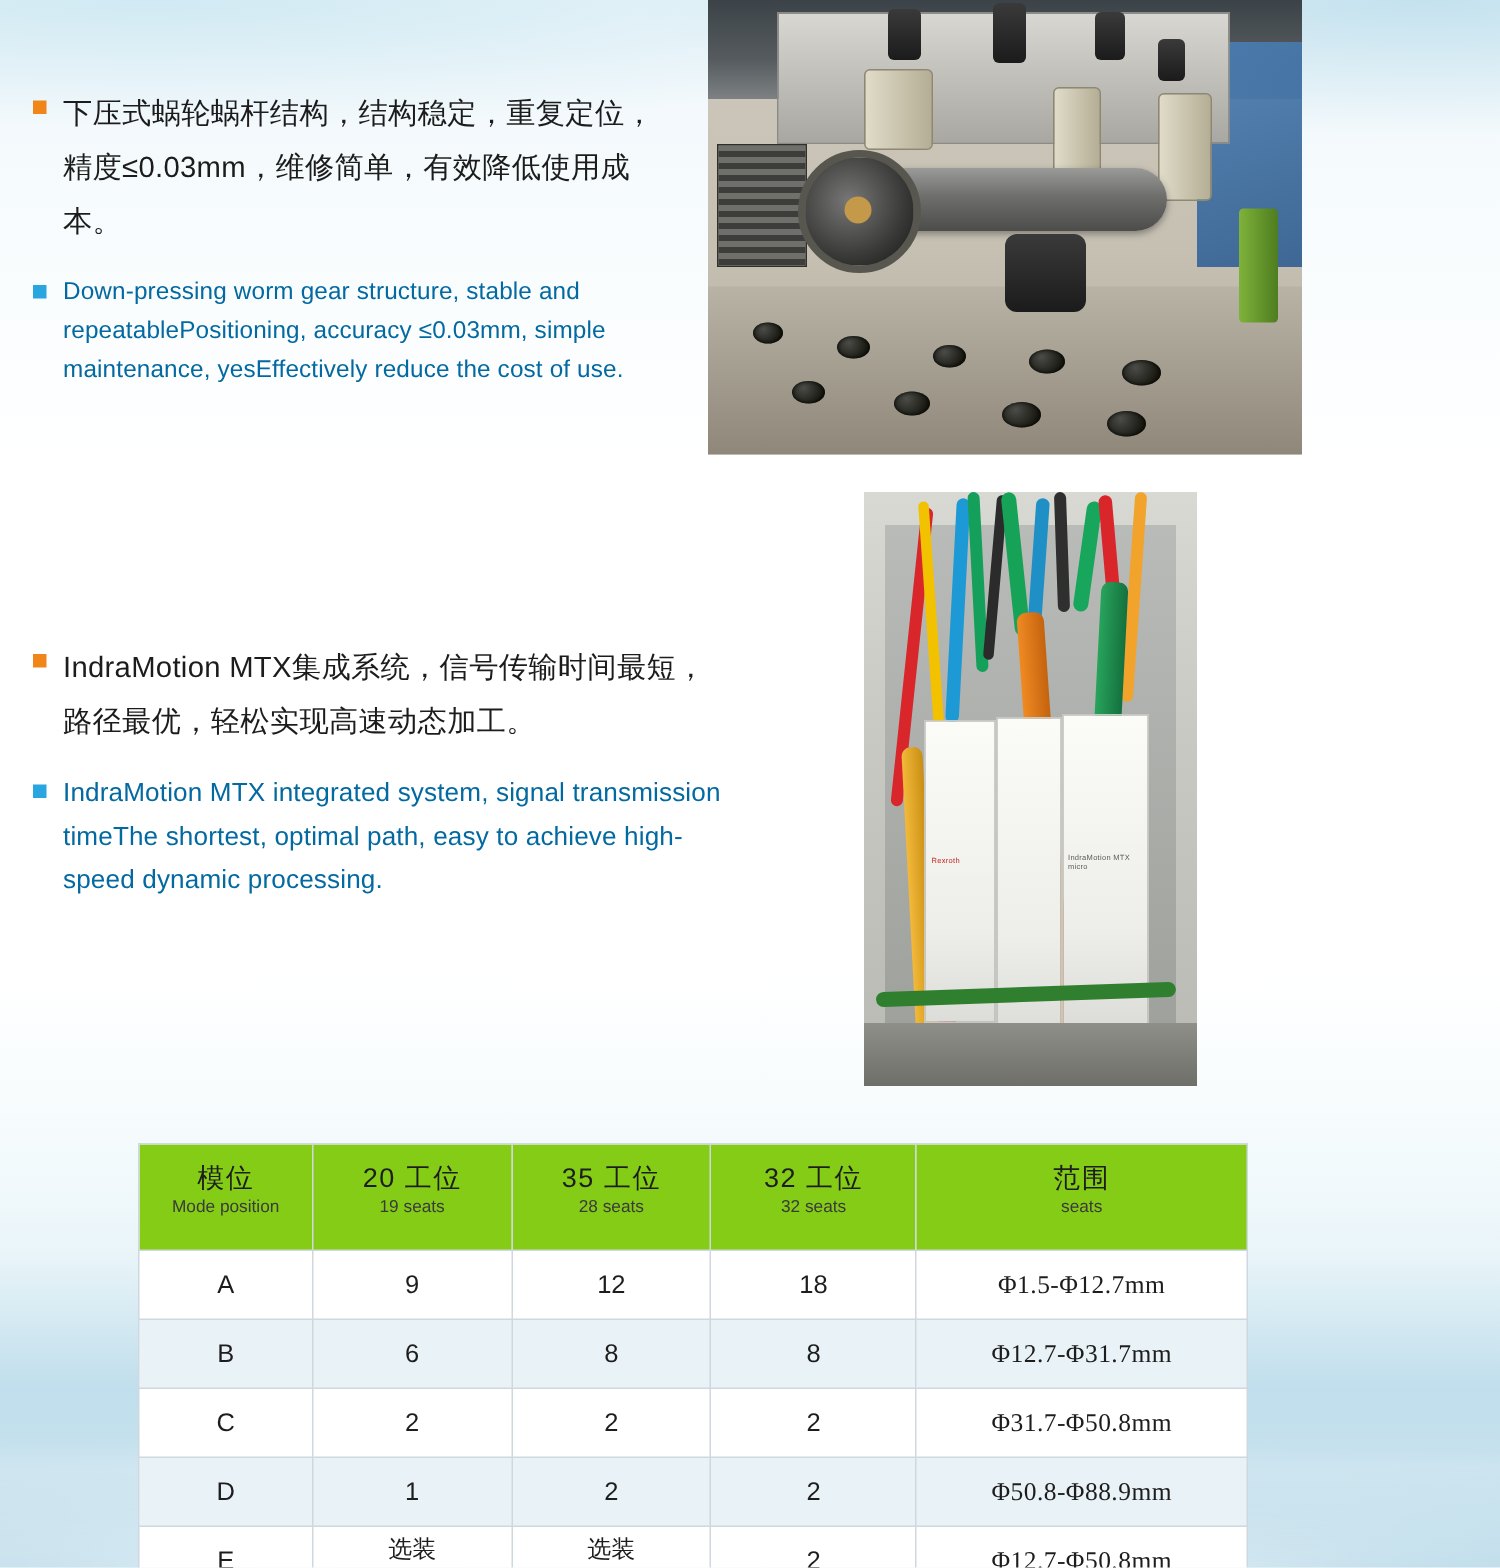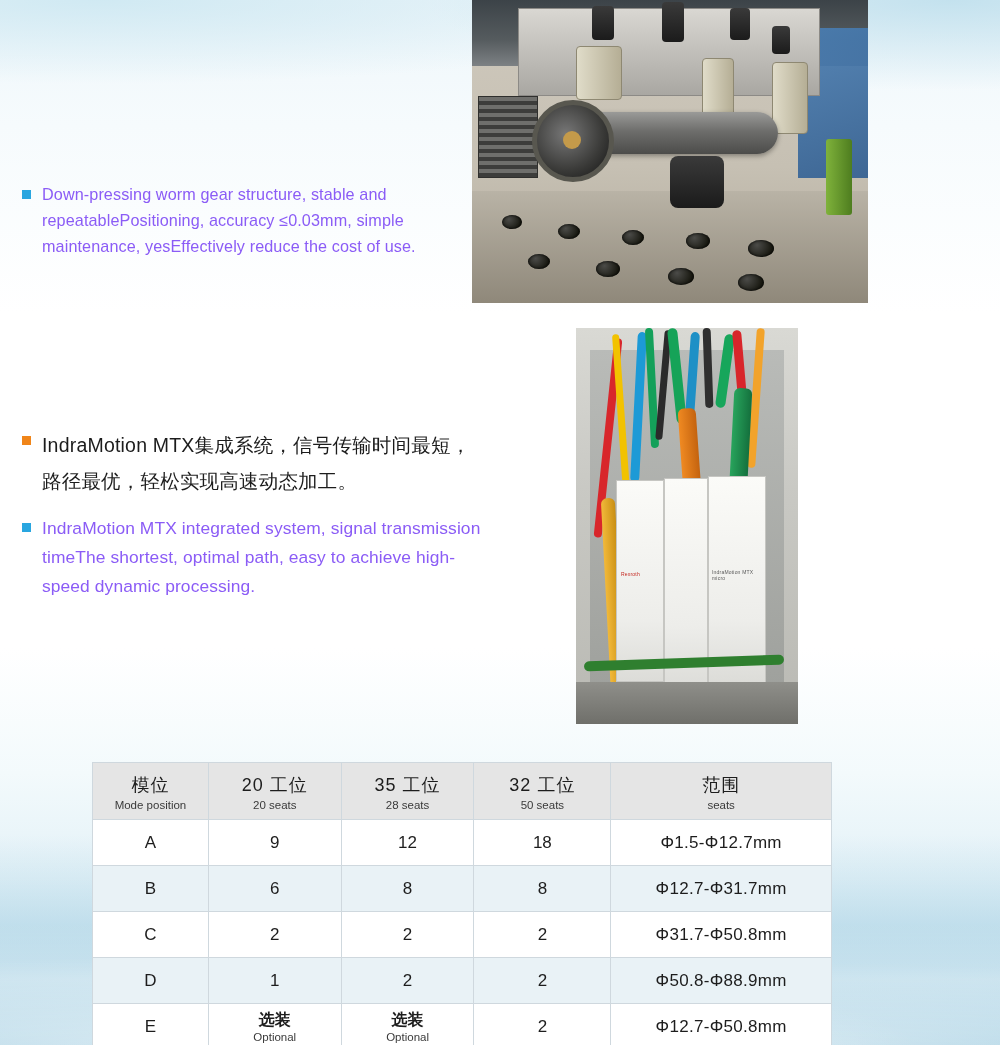--- a/index.html
+++ b/index.html
@@ -88,21 +88,21 @@
 
   .cn-text {
     font-size: 19.5px;
     line-height: 36px;
     color: #1c1c1c;
     letter-spacing: .2px;
   }
   .en-text {
     font-size: 16.2px;
     line-height: 26px;
-    color: #8b5cf6;
+    color: #0369a1;
     letter-spacing: .1px;
   }
   .en-text.lg {
     font-size: 17.4px;
     line-height: 29px;
   }
 
   #block-1 { top: 58px; left: 22px; width: 420px; }
   #block-1 .cn-text { width: 405px; }
   #block-1-en { top: 181px; left: 22px; width: 420px; }
@@ -243,22 +243,22 @@
   #spec-table col.c2 { width: 133px; }
   #spec-table col.c3 { width: 137px; }
   #spec-table col.c4 { width: 221px; }
 
   #spec-table th, #spec-table td {
     border: 1px solid #cfd8de;
     text-align: center;
     color: #1d1d1d;
   }
   #spec-table thead th {
-    background: #e5e5e5;
-    padding: 10px 4px 6px;
+    background: #84cc16;
+    padding: 10px 4px 20px;
     font-weight: normal;
   }
   .th-cn {
     display: block;
     font-size: 18px;
     line-height: 24px;
     letter-spacing: 1px;
   }
   .th-en {
     display: block;
@@ -266,44 +266,49 @@
     line-height: 16px;
     color: #3a3a3a;
   }
   #spec-table tbody td {
     height: 43px;
     font-size: 17px;
   }
   #spec-table tbody tr:nth-child(odd) td { background: #ffffff; }
   #spec-table tbody tr:nth-child(even) td { background: #e9f2f6; }
   .cell-mode { font-size: 17px; }
-  .cell-range { font-size: 16.5px; letter-spacing: .3px; }
+  .cell-range { font-size: 16.5px; letter-spacing: .3px; font-family: Liberation Serif, serif; }
   .opt {
     display: block;
     font-size: 16px;
     line-height: 20px;
-    font-weight: bold;
   }
   .opt-en {
     display: block;
     font-size: 11.5px;
     line-height: 14px;
     color: #3a3a3a;
   }
 </style>
 </head>
 <body>
 
 <div class="bg"></div>
 <div class="bg-top"></div>
 <div class="bg-wave w1"></div>
 <div class="bg-wave w2"></div>
 
 <div class="page">
 
+  <div class="text-block" id="block-1">
+    <div class="bullet-row">
+      <span class="sq orange"></span>
+      <span class="cn-text">下压式蜗轮蜗杆结构，结构稳定，重复定位，精度≤0.03mm，维修简单，有效降低使用成本。</span>
+    </div>
+  </div>
 
   <div class="text-block" id="block-1-en">
     <div class="bullet-row">
       <span class="sq blue"></span>
       <span class="en-text">Down-pressing worm gear structure, stable and repeatablePositioning, accuracy ≤0.03mm, simple maintenance, yesEffectively reduce the cost of use.</span>
     </div>
   </div>
 
   <div class="text-block" id="block-2-en">
     <div class="bullet-row">
@@ -394,29 +399,29 @@
         <col class="c4">
     </colgroup>
     <thead>
       <tr>
         <th>
           <span class="th-cn">模位</span>
           <span class="th-en">Mode position</span>
         </th>
         <th>
           <span class="th-cn">20  工位</span>
-          <span class="th-en">20 seats</span>
+          <span class="th-en">19 seats</span>
         </th>
         <th>
           <span class="th-cn">35  工位</span>
           <span class="th-en">28 seats</span>
         </th>
         <th>
           <span class="th-cn">32  工位</span>
-          <span class="th-en">50 seats</span>
+          <span class="th-en">32 seats</span>
         </th>
         <th>
           <span class="th-cn">范围</span>
           <span class="th-en">seats</span>
         </th>
       </tr>
     </thead>
     <tbody>
       <tr>
         <td class="cell-mode">A</td>

